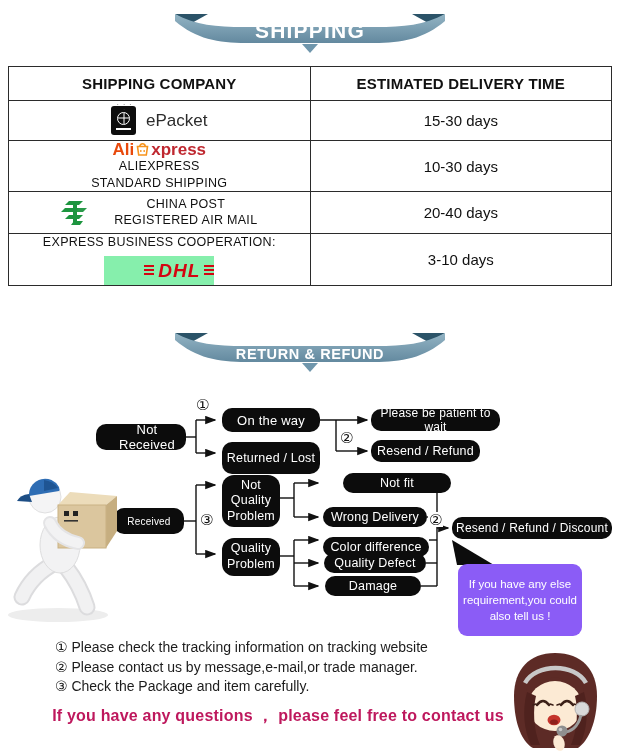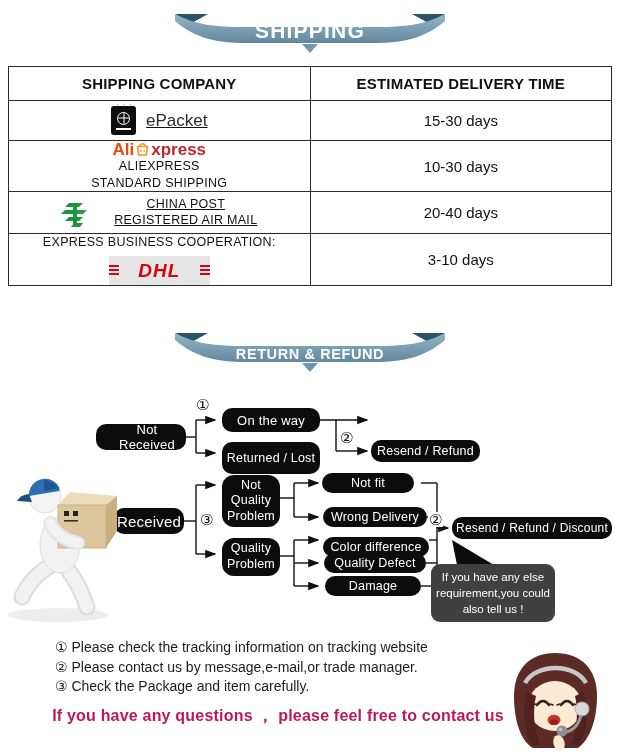--- a/index.html
+++ b/index.html
@@ -14,52 +14,52 @@
     color:#fff; font-weight:bold; font-size:21px; letter-spacing:1.2px; }
   .down-arrow { position:absolute; width:0; height:0;
     border-left:8px solid transparent; border-right:8px solid transparent;
     border-top:9px solid #6f96ac; }
 
   
   table.ship { position:absolute; left:8px; top:66px; width:604px; border-collapse:collapse; }
   table.ship th, table.ship td { border:1px solid #2b2b2b; text-align:center; vertical-align:middle; }
   table.ship th { font-size:15px; font-weight:bold; letter-spacing:.2px; height:34px; width:302px; }
   td.time { font-size:15px; }
-  .cell-flex { display:flex; align-items:center; justify-content:center; gap:10px;text-decoration:underline; }
+  .cell-flex { display:flex; align-items:center; justify-content:center; gap:10px; }
   .cell-col { display:flex; flex-direction:column; align-items:center; justify-content:center; gap:1px; }
   .r1 { height:40px; } .r2 { height:50px; } .r3 { height:42px; } .r4 { height:52px; }
 
   .epacket-badge { width:25px; height:29px; background:#0d0d0d; border-radius:3px;
     display:flex; flex-direction:column; align-items:center; justify-content:center; position:relative; }
   .epacket-badge .dots { position:absolute; top:-5px; left:3px; font-size:4px; color:#444; letter-spacing:2px; }
   .epacket-badge .globe { width:13px; height:13px; border:1.4px solid #fff; border-radius:50%; position:relative; }
   .epacket-badge .globe:before { content:""; position:absolute; left:50%; top:0; bottom:0; width:1px; background:#fff; transform:translateX(-50%); }
   .epacket-badge .globe:after { content:""; position:absolute; top:50%; left:0; right:0; height:1px; background:#fff; transform:translateY(-50%); }
   .epacket-badge .cap-line { width:15px; height:2px; background:#fff; margin-top:3px; }
   .epacket-name { font-size:17px; color:#2c2c2c; }
 
   .ali-logo { font-weight:bold; font-size:17px; display:flex; align-items:center; line-height:1; }
   .ali-logo .ali { color:#e8490c; }
   .ali-logo .xpress { color:#bf2830; }
   .sub-caps { font-size:12.5px; letter-spacing:.3px; color:#111; line-height:1.25; }
 
-  .dhl-box { width:101px; height:29px; background:#e5e5e5; display:flex; align-items:center; justify-content:space-between; gap:4px; margin-top:2px; }
+  .dhl-box { width:110px; height:29px; background:#86efac; display:flex; align-items:center; justify-content:flex-end; gap:4px; margin-top:2px; }
   .dhl-text { color:#d40511; font-weight:bold; font-style:italic; font-size:19px; letter-spacing:1px; line-height:1; }
   .dhl-stripes { display:flex; flex-direction:column; gap:2px; }
   .dhl-stripes i { display:block; width:10px; height:2px; background:#d40511; }
 
   
   .flow { position:absolute; left:0; top:388px; width:620px; height:248px; }
   .flow svg.wires { position:absolute; left:0; top:0; }
   .fbox { position:absolute; background:#0c0c0c; color:#fff; display:flex; align-items:center;
     justify-content:center; text-align:center; border-radius:10px; font-size:12.5px; letter-spacing:.2px; }
   .fbox.big { border-radius:12px; line-height:1.25; }
   .circled { position:absolute; font-size:15px; color:#111; line-height:1; }
   .circled.onwire { background:#fff; padding:0 1px; }
-  .bubble { position:absolute; left:431px; top:176px; width:124px; height:58px; background:#404040;
+  .bubble { position:absolute; left:458px; top:176px; width:124px; height:72px; background:#8b5cf6;
     color:#fff; border-radius:9px; display:flex; flex-direction:column; align-items:center;
     justify-content:center; font-size:11.5px; line-height:1.4; text-align:center; }
 
   
   .courier { position:absolute; left:0; top:455px; }
   .agent { position:absolute; left:503px; top:650px; }
 
   
   .notes { position:absolute; left:55px; top:638px; font-size:14px; color:#1c1c1c; }
   .notes div { line-height:19.5px; }
@@ -120,21 +120,21 @@
                 <span class="xpress">xpress</span>
           </div>
           <div class="sub-caps">ALIEXPRESS</div>
           <div class="sub-caps">STANDARD SHIPPING</div>
         </div>
       </td>
       <td class="time">10-30 days</td>
     </tr>
     <tr class="r3">
       <td>
-        <div class="cell-flex" style="gap:23px;align-items:flex-end;">
+        <div class="cell-flex" style="gap:23px;">
           <svg width="30" height="26" viewBox="0 0 30 26">
             <g fill="#1d953f">
               <path d="M8,1 h14 l-4,4 h-14 z"></path>
               <path d="M4,8 h14 l-4,4 h-14 z"></path>
               <path d="M12,8 h14 l-4,4 h-10 z" opacity="0.95"></path>
               <path d="M8,15 h14 l-4,4 h-14 z"></path>
               <path d="M13,21 h9 l-3,4 h-9 z"></path>
               <rect x="12" y="3" width="4" height="20"></rect>
             </g>
           </svg>
@@ -220,25 +220,26 @@
     </svg>
 
     <span class="circled" style="left:196px; top:9px;">①</span>
     <span class="circled" style="left:340px; top:42px;">②</span>
     <span class="circled" style="left:200px; top:124px;">③</span>
     <span class="circled onwire" style="left:428px; top:124px;">②</span>
 
     <div class="fbox" style="left:96px; top:36px; width:90px; height:26px; font-size:13px;padding-left:12px;">Not Received</div>
     <div class="fbox" style="left:222px; top:20px; width:98px; height:24px; font-size:13px;">On the way</div>
     <div class="fbox" style="left:222px; top:54px; width:98px; height:32px;">Returned / Lost</div>
+    <div class="fbox" style="left:371px; top:21px; width:129px; height:22px; font-size:12px;">Please be patient to wait</div>
     <div class="fbox" style="left:371px; top:52px; width:109px; height:22px;">Resend / Refund</div>
-    <div class="fbox" style="left:114px; top:120px; width:70px; height:26px; font-size:15px;">Received</div>
+    <div class="fbox" style="left:114px; top:120px; width:70px; height:26px; font-size:10px;">Received</div>
     <div class="fbox big" style="left:222px; top:87px; width:58px; height:52px;">Not Quality Problem</div>
     <div class="fbox big" style="left:222px; top:150px; width:58px; height:38px;">Quality Problem</div>
-    <div class="fbox" style="left:322px; top:85px; width:92px; height:20px;">Not fit</div>
+    <div class="fbox" style="left:343px; top:85px; width:108px; height:20px;">Not fit</div>
     <div class="fbox" style="left:323px; top:119px; width:104px; height:20px;">Wrong Delivery</div>
     <div class="fbox" style="left:323px; top:149px; width:106px; height:20px;">Color difference</div>
     <div class="fbox" style="left:324px; top:165px; width:102px; height:20px;">Quality Defect</div>
     <div class="fbox" style="left:325px; top:188px; width:96px; height:20px;">Damage</div>
     <div class="fbox" style="left:452px; top:129px; width:160px; height:22px; font-size:12px;">Resend / Refund / Discount</div>
 
     <div class="bubble">
       <span>If you have any else</span>
       <span>requirement,you could</span>
       <span>also tell us !</span>

